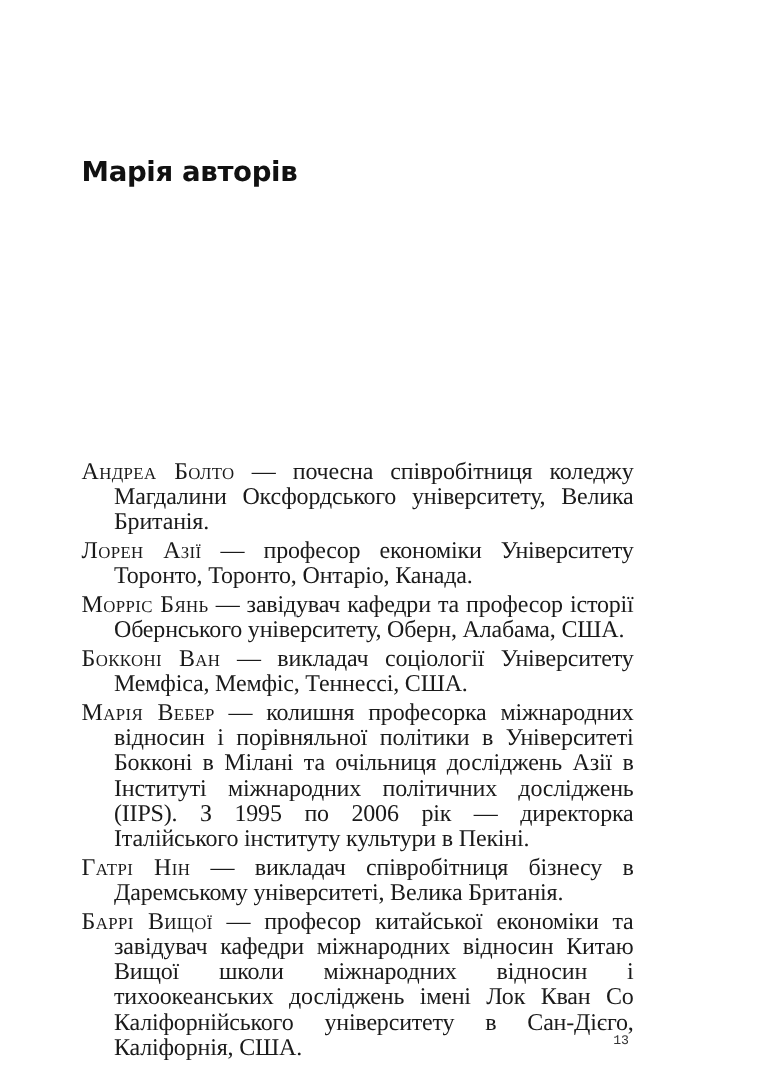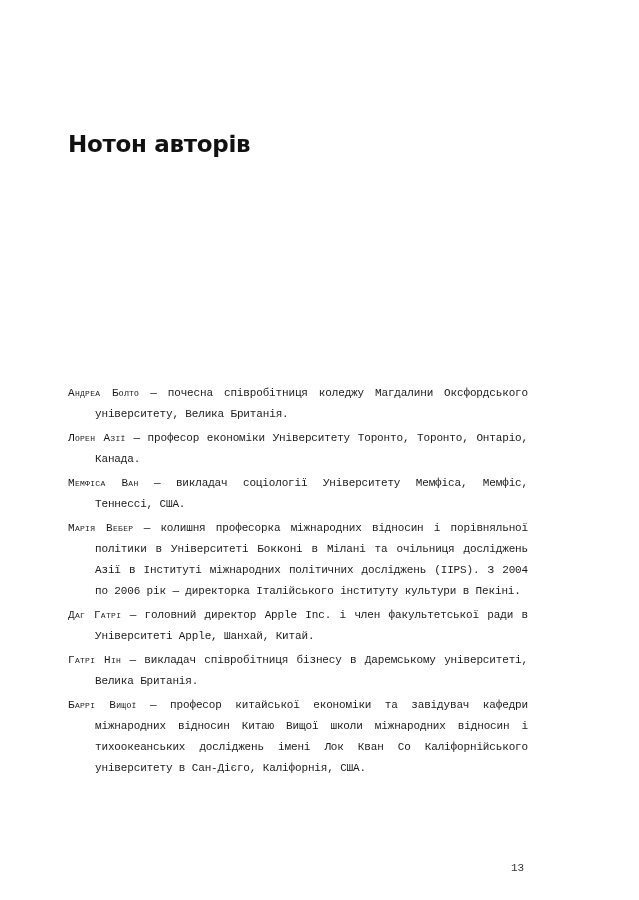--- a/index.html
+++ b/index.html
@@ -5,42 +5,42 @@
   html, body { margin: 0; padding: 0; background: #ffffff; }
   body { width: 639px; height: 900px; position: relative; overflow: hidden; color: #1a1a1a; }
   .title {
     position: absolute; left: 68px; top: 131px;
     font-family: "DejaVu Sans", sans-serif; font-weight: bold;
     font-size: 23px; letter-spacing: -0.3px; color: #111;
     margin: 0;
   }
   .authors {
     position: absolute; left: 68px; top: 383px; width: 460px;
-    font-family: Liberation Mono, monospace; font-size: 11px; line-height: 21px;
+    font-family: Liberation Serif, serif; font-size: 20px; line-height: 21px;
     margin: 0; padding: 0; list-style: none;
   }
   .entry {
     padding-left: 27px; text-indent: -27px; margin: 0 0 3px 0;
     text-align: justify; text-align-last: left;
     letter-spacing: -0.15px;
   }
   .name { font-variant: small-caps; letter-spacing: 0.3px; }
   .page-num {
     position: absolute; left: 511px; top: 862px;
     font-family: Liberation Mono, monospace; font-size: 11px; color: #333;
   }
 </style>
 </head>
 <body>
 
-<h1 class="title">Нотон авторів</h1>
+<h1 class="title">Марія авторів</h1>
 
 <ul class="authors">
   <li class="entry"><span class="name">Андреа Болто</span><span> — </span><span>почесна співробітниця коледжу Магдалини Оксфордського університету, Велика Британія.</span></li>
   <li class="entry"><span class="name">Лорен Азії</span><span> — </span><span>професор економіки Університету Торонто, Торонто, Онтаріо, Канада.</span></li>
-  <li class="entry"><span class="name">Мемфіса Ван</span><span> — </span><span>викладач соціології Університету Мемфіса, Мемфіс, Теннессі, США.</span></li>
-  <li class="entry"><span class="name">Марія Вебер</span><span> — </span><span>колишня професорка міжнародних відносин і порівняльної політики в Університеті Бокконі в Мілані та очільниця досліджень Азії в Інституті міжнародних політичних досліджень (IIPS). З 2004 по 2006 рік — директорка Італійського інституту культури в Пекіні.</span></li>
-  <li class="entry"><span class="name">Даг Гатрі</span><span> — </span><span>головний директор Apple Inc. і член факультетської ради в Університеті Apple, Шанхай, Китай.</span></li>
+  <li class="entry"><span class="name">Морріс Бянь</span><span> — </span><span>завідувач кафедри та професор історії Обернського університету, Оберн, Алабама, США.</span></li>
+  <li class="entry"><span class="name">Бокконі Ван</span><span> — </span><span>викладач соціології Університету Мемфіса, Мемфіс, Теннессі, США.</span></li>
+  <li class="entry"><span class="name">Марія Вебер</span><span> — </span><span>колишня професорка міжнародних відносин і порівняльної політики в Університеті Бокконі в Мілані та очільниця досліджень Азії в Інституті міжнародних політичних досліджень (IIPS). З 1995 по 2006 рік — директорка Італійського інституту культури в Пекіні.</span></li>
   <li class="entry"><span class="name">Гатрі Нін</span><span> — </span><span>викладач співробітниця бізнесу в Даремському університеті, Велика Британія.</span></li>
   <li class="entry"><span class="name">Баррі Вищої</span><span> — </span><span>професор китайської економіки та завідувач кафедри міжнародних відносин Китаю Вищої школи міжнародних відносин і тихоокеанських досліджень імені Лок Кван Со Каліфорнійського університету в Сан-Дієго, Каліфорнія, США.</span></li>
 </ul>
 
 <div class="page-num">13</div>
 
 </body></html>

